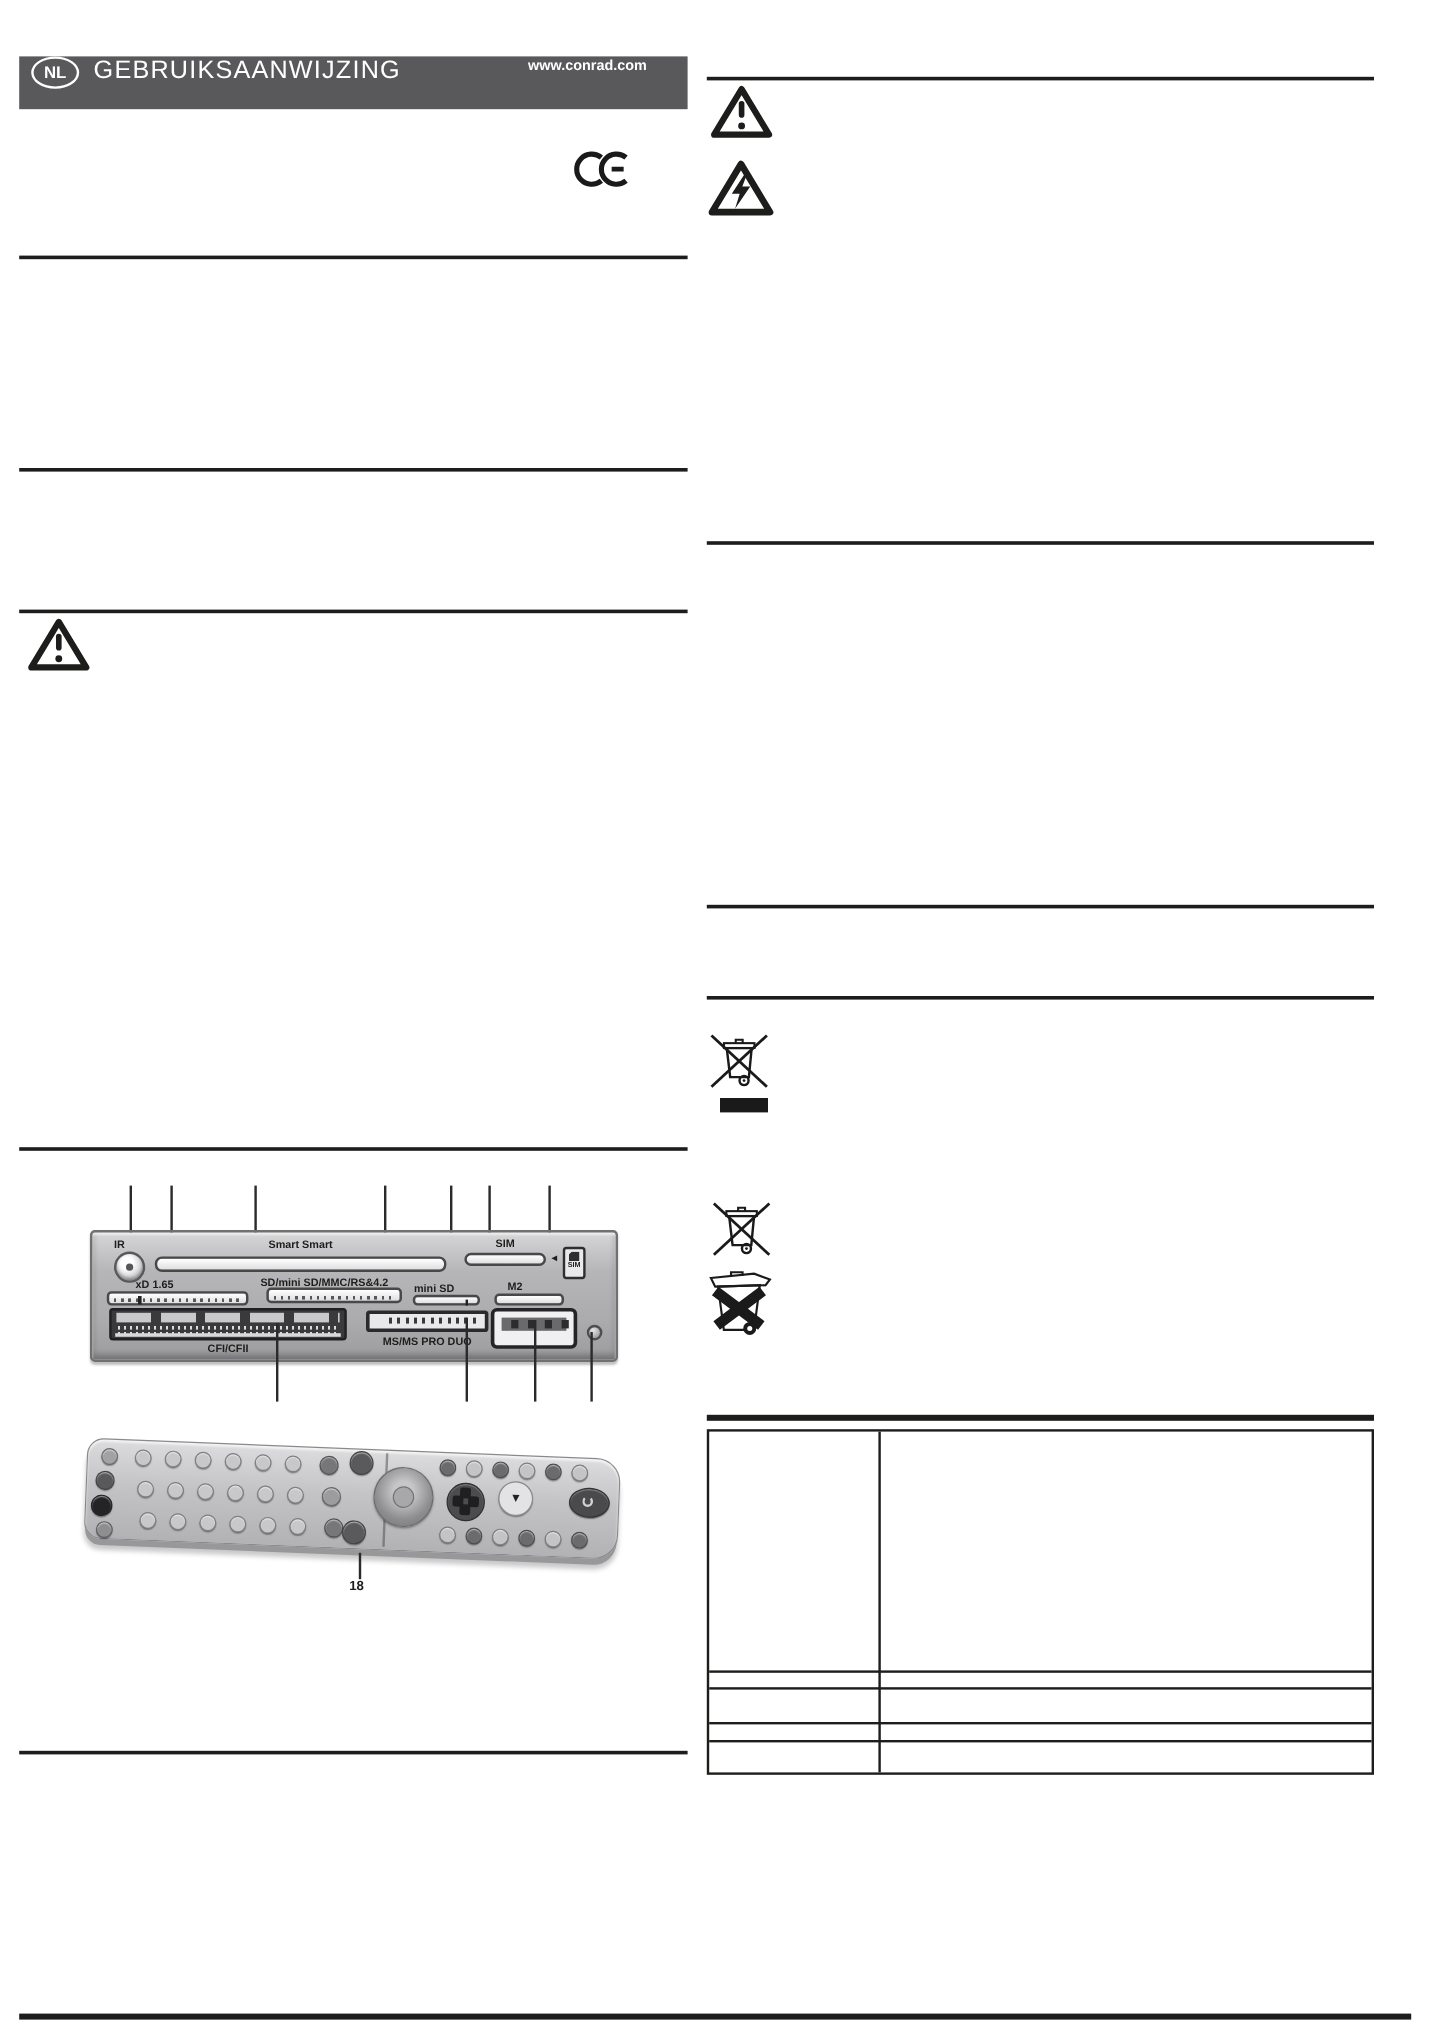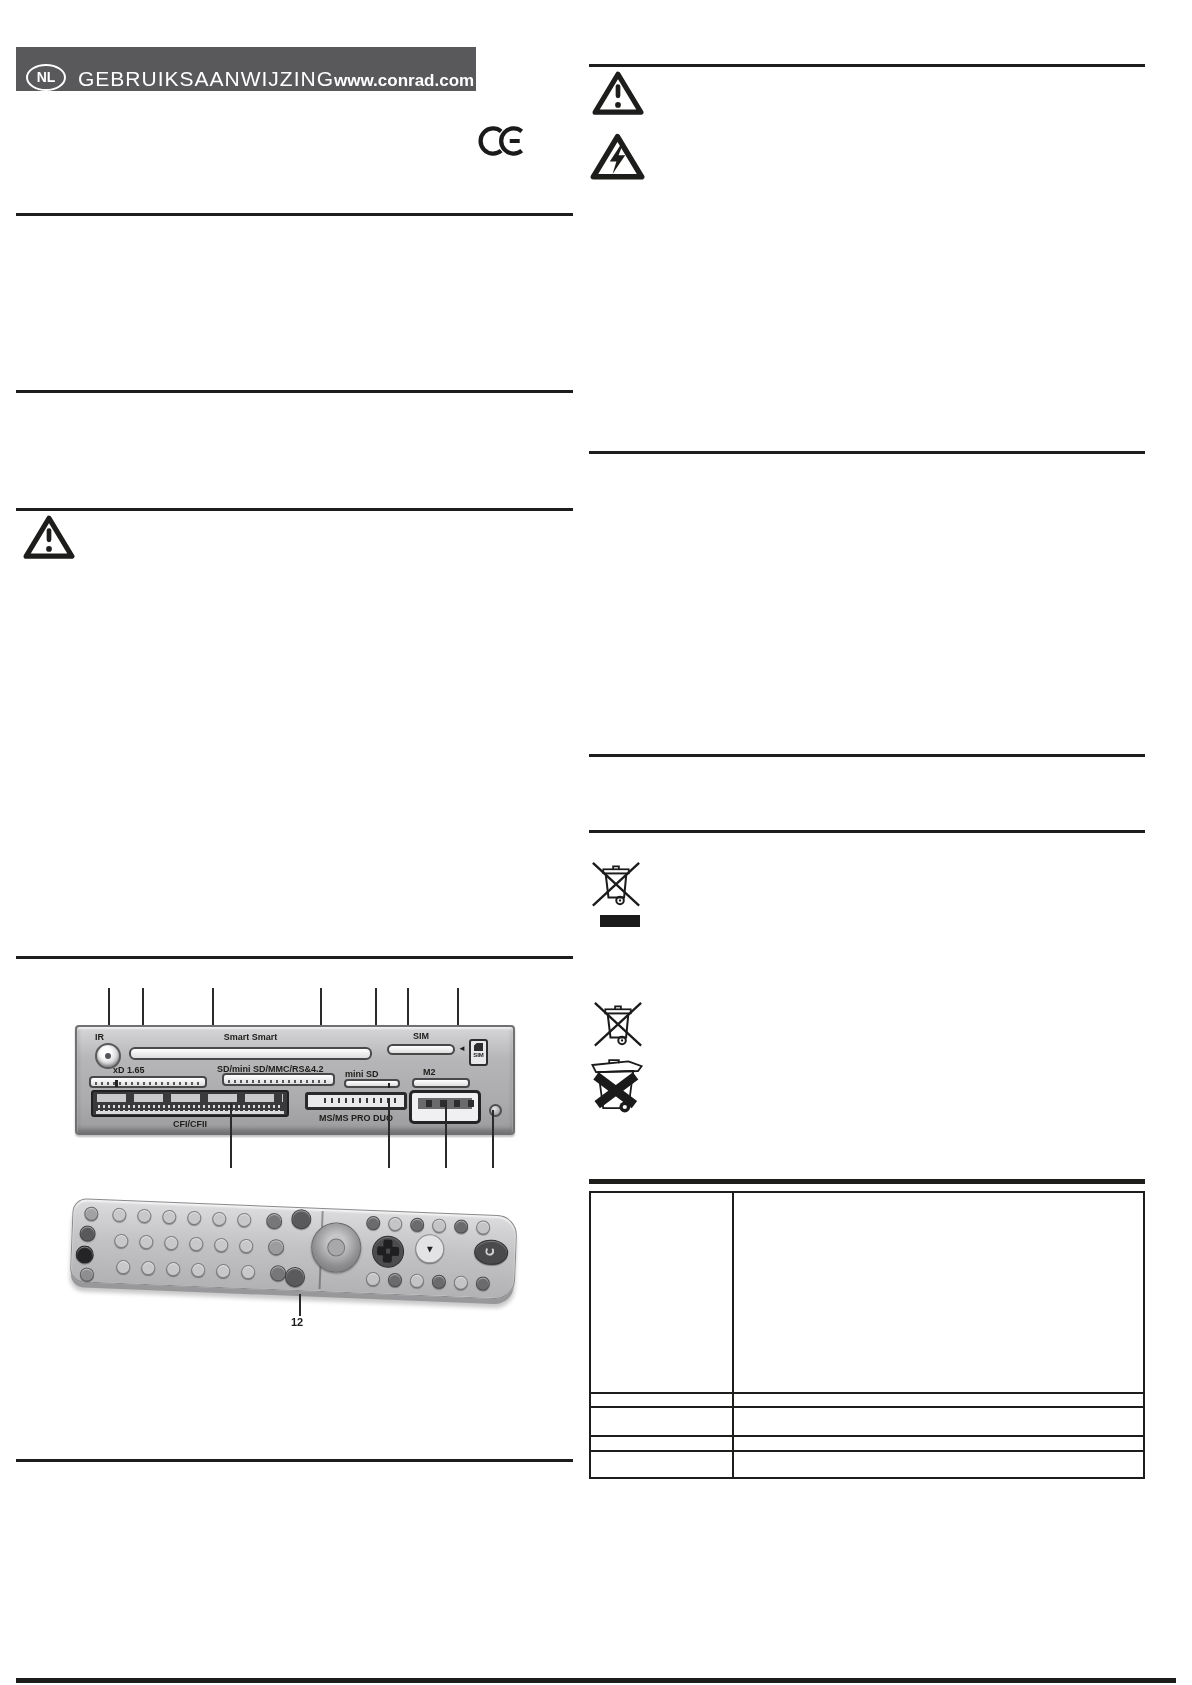--- a/index.html
+++ b/index.html
@@ -6,26 +6,26 @@
   .page{position:relative;width:1192px;height:1685px;background:#fff;overflow:hidden;
         font-family:"Liberation Sans", sans-serif;color:#1d1d1b;}
 
   
   .abs{position:absolute;}
   .hline{position:absolute;background:#1d1d1b;height:3px;}
   .hline.thick{height:5px;}
   .lbl{position:absolute;font-weight:bold;color:#1d1d1b;white-space:nowrap;}
 
   
-  .header-bar{position:absolute;left:16px;top:47px;width:460px;height:44px;background:#59595b;
-              display:flex;align-items:flex-end;padding:0 10px;box-sizing:border-box;}
+  .header-bar{position:absolute;left:16px;top:47px;width:557px;height:44px;background:#59595b;
+              display:flex;align-items:flex-start;padding:0 10px;box-sizing:border-box;}
   .nl-badge{border:2.5px solid #fff;border-radius:50%;width:36px;height:23px;line-height:23px;
             text-align:center;font-weight:bold;font-size:14px;color:#fff;flex:0 0 auto;}
   .header-title{color:#fff;font-weight:normal;font-size:21px;letter-spacing:1px;margin-left:12px;}
-  .header-url{color:#fff;font-weight:bold;font-size:17px;margin-left:auto;margin-right:24px;}
+  .header-url{color:#fff;font-weight:bold;font-size:12px;margin-left:auto;margin-right:24px;}
 
   
   .reader-fig{position:absolute;left:75px;top:988px;width:440px;height:185px;}
   .lead{position:absolute;width:1.5px;background:#2a2a2c;}
   .panel{position:absolute;left:0;top:37px;width:440px;height:110px;border:2px solid #707072;border-radius:4px;
          background:linear-gradient(180deg,#d6d6d8,#b6b6b8 30%,#ababad 70%,#9c9c9e);
          box-shadow:inset 0 2px 2px rgba(255,255,255,.65), inset 0 -4px 5px rgba(0,0,0,.28), 0 2px 2px rgba(0,0,0,.25);
          box-sizing:border-box;}
   .panel .lbl{font-size:9px;}
   .slot{position:absolute;background:linear-gradient(#ffffff,#dededf);border:2px solid #48484a;
@@ -312,21 +312,21 @@
     <div class="rcluster">
       <i style="left:4px;top:10px;"></i>
         <i style="left:17px;top:10px;"></i>
       <i style="left:10px;top:3px;"></i>
         <i style="left:10px;top:17px;"></i>
     </div>
     <div class="rtri">▼</div>
     <div class="rpower"></div>
   </div>
   <div class="callout-line"></div>
-  <div class="callout-label">12</div>
+  <div class="callout-label">18</div>
 
   <div class="spec-table">
     <div class="col-line"></div>
     <div class="row-line" style="top:199px;"></div>
     <div class="row-line" style="top:213px;"></div>
     <div class="row-line" style="top:242px;"></div>
     <div class="row-line" style="top:257px;"></div>
   </div>
 
 

